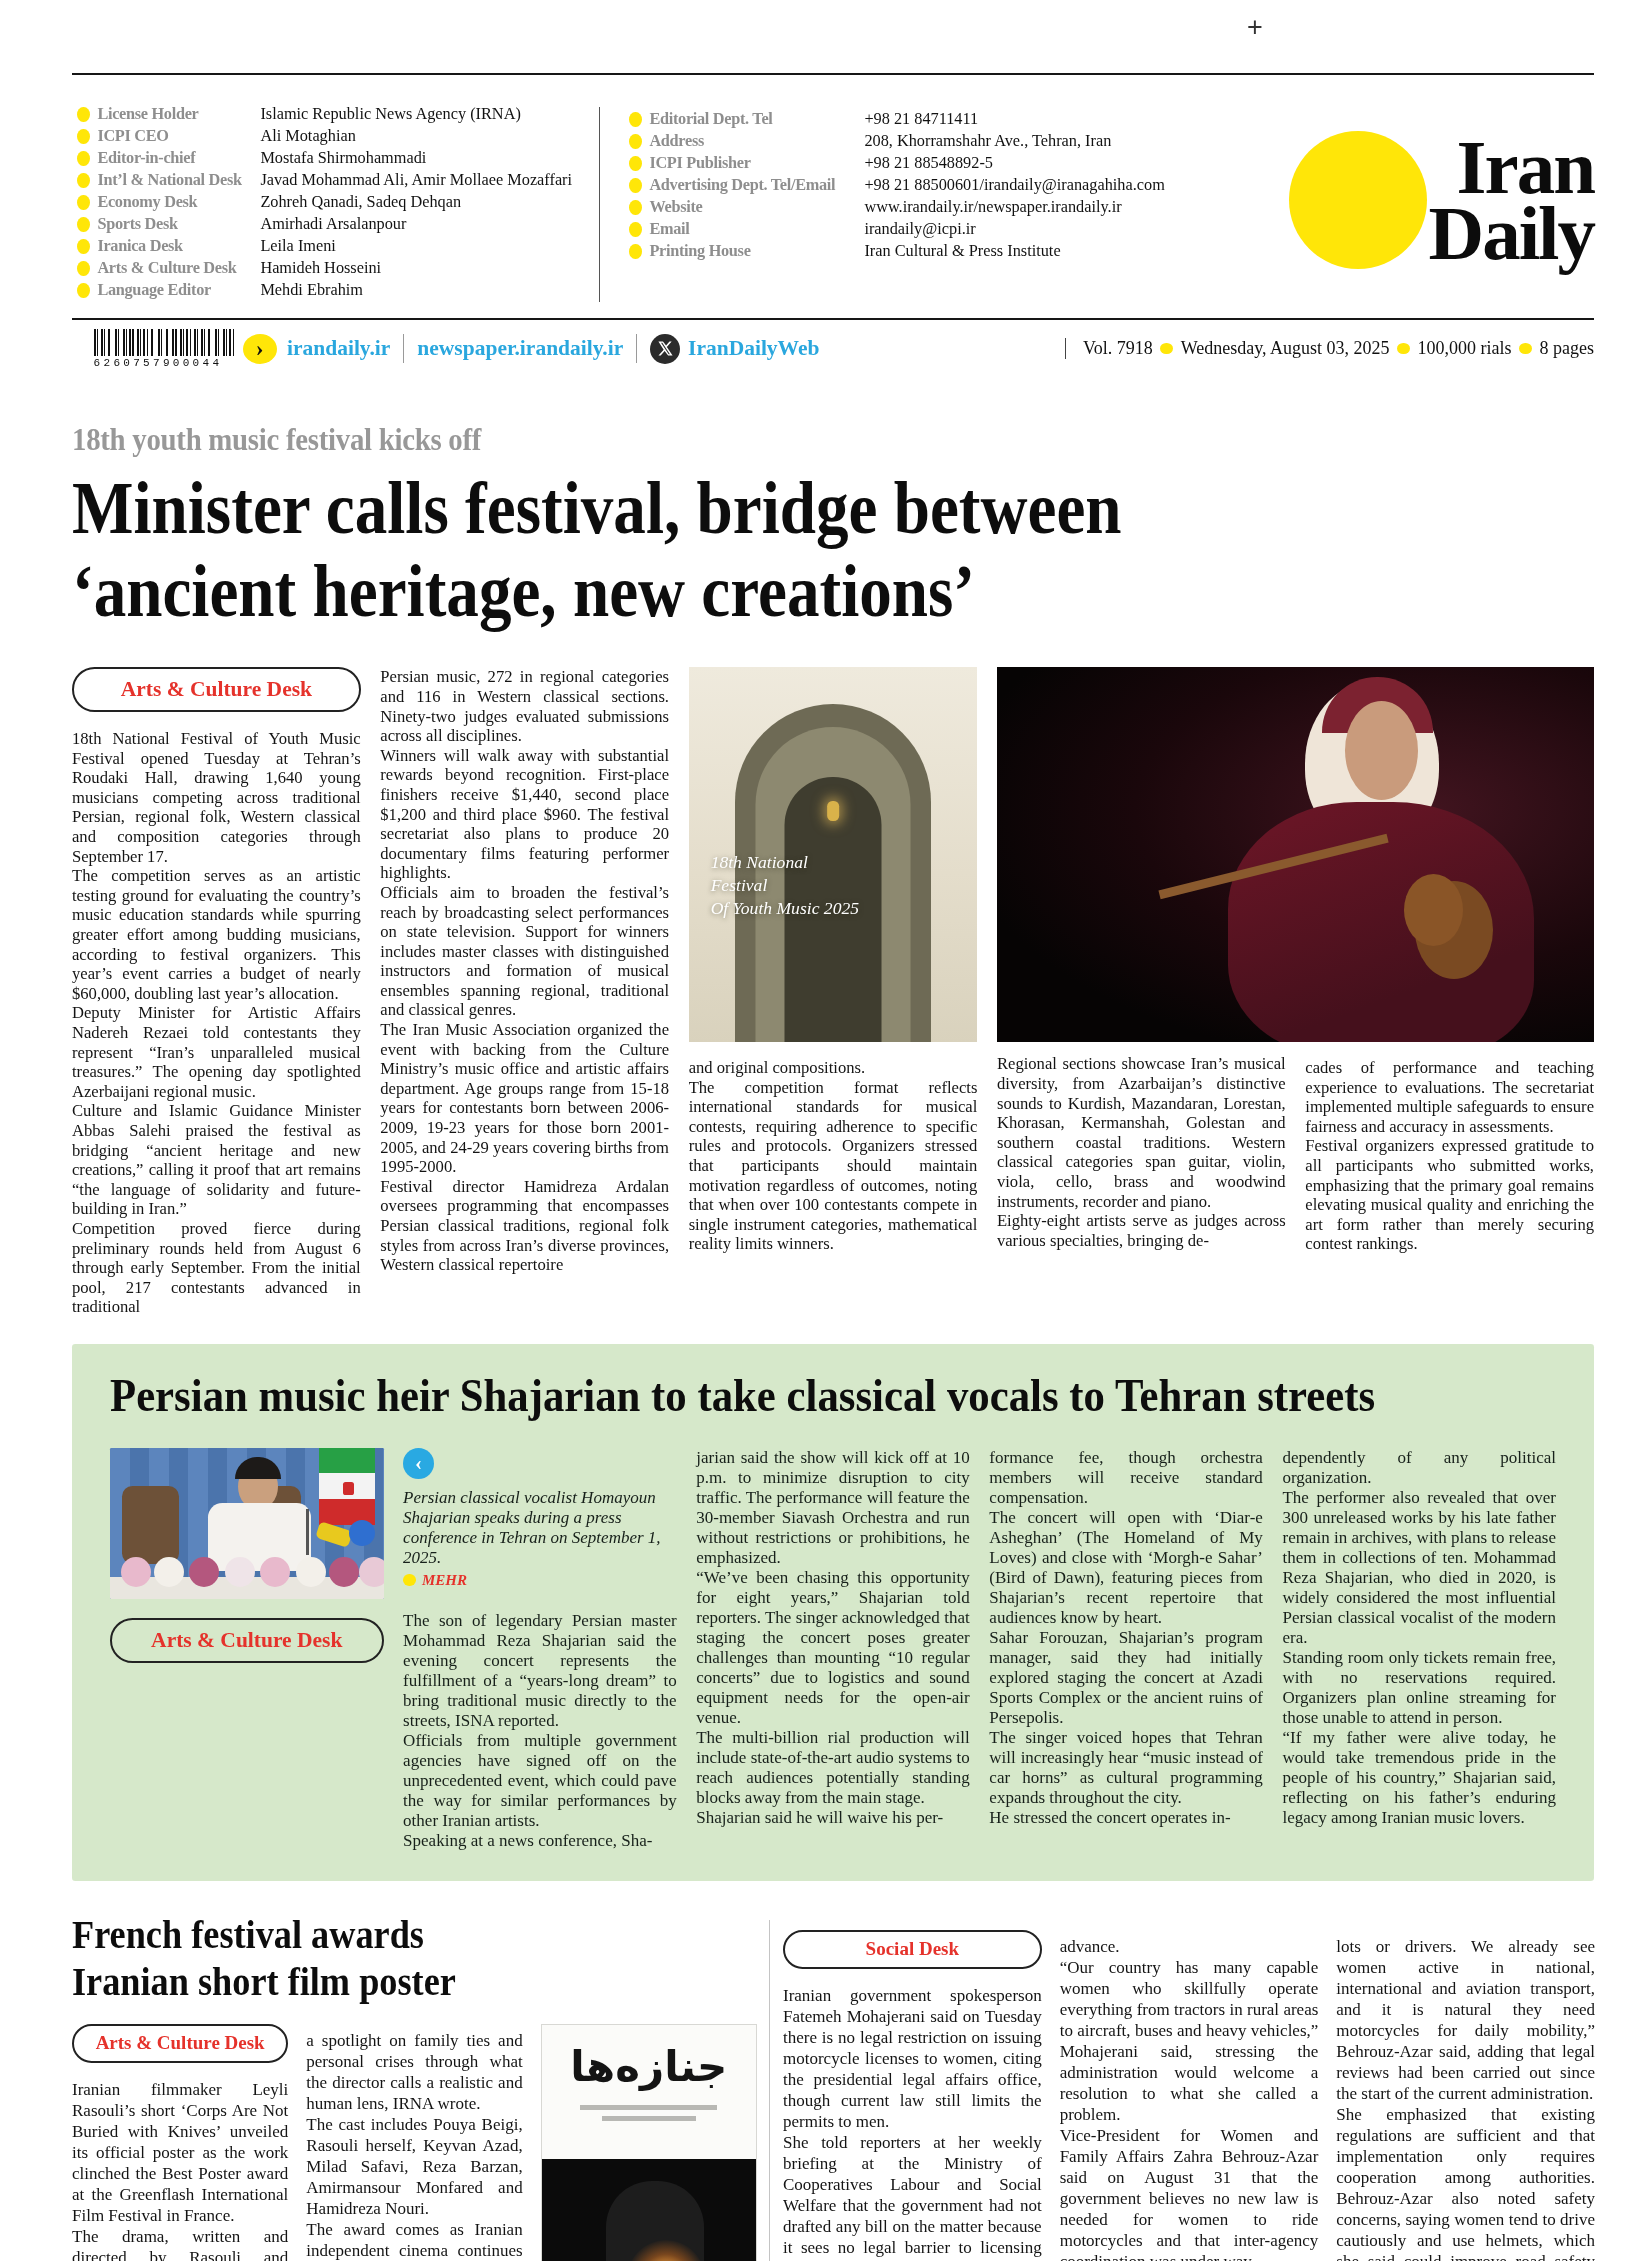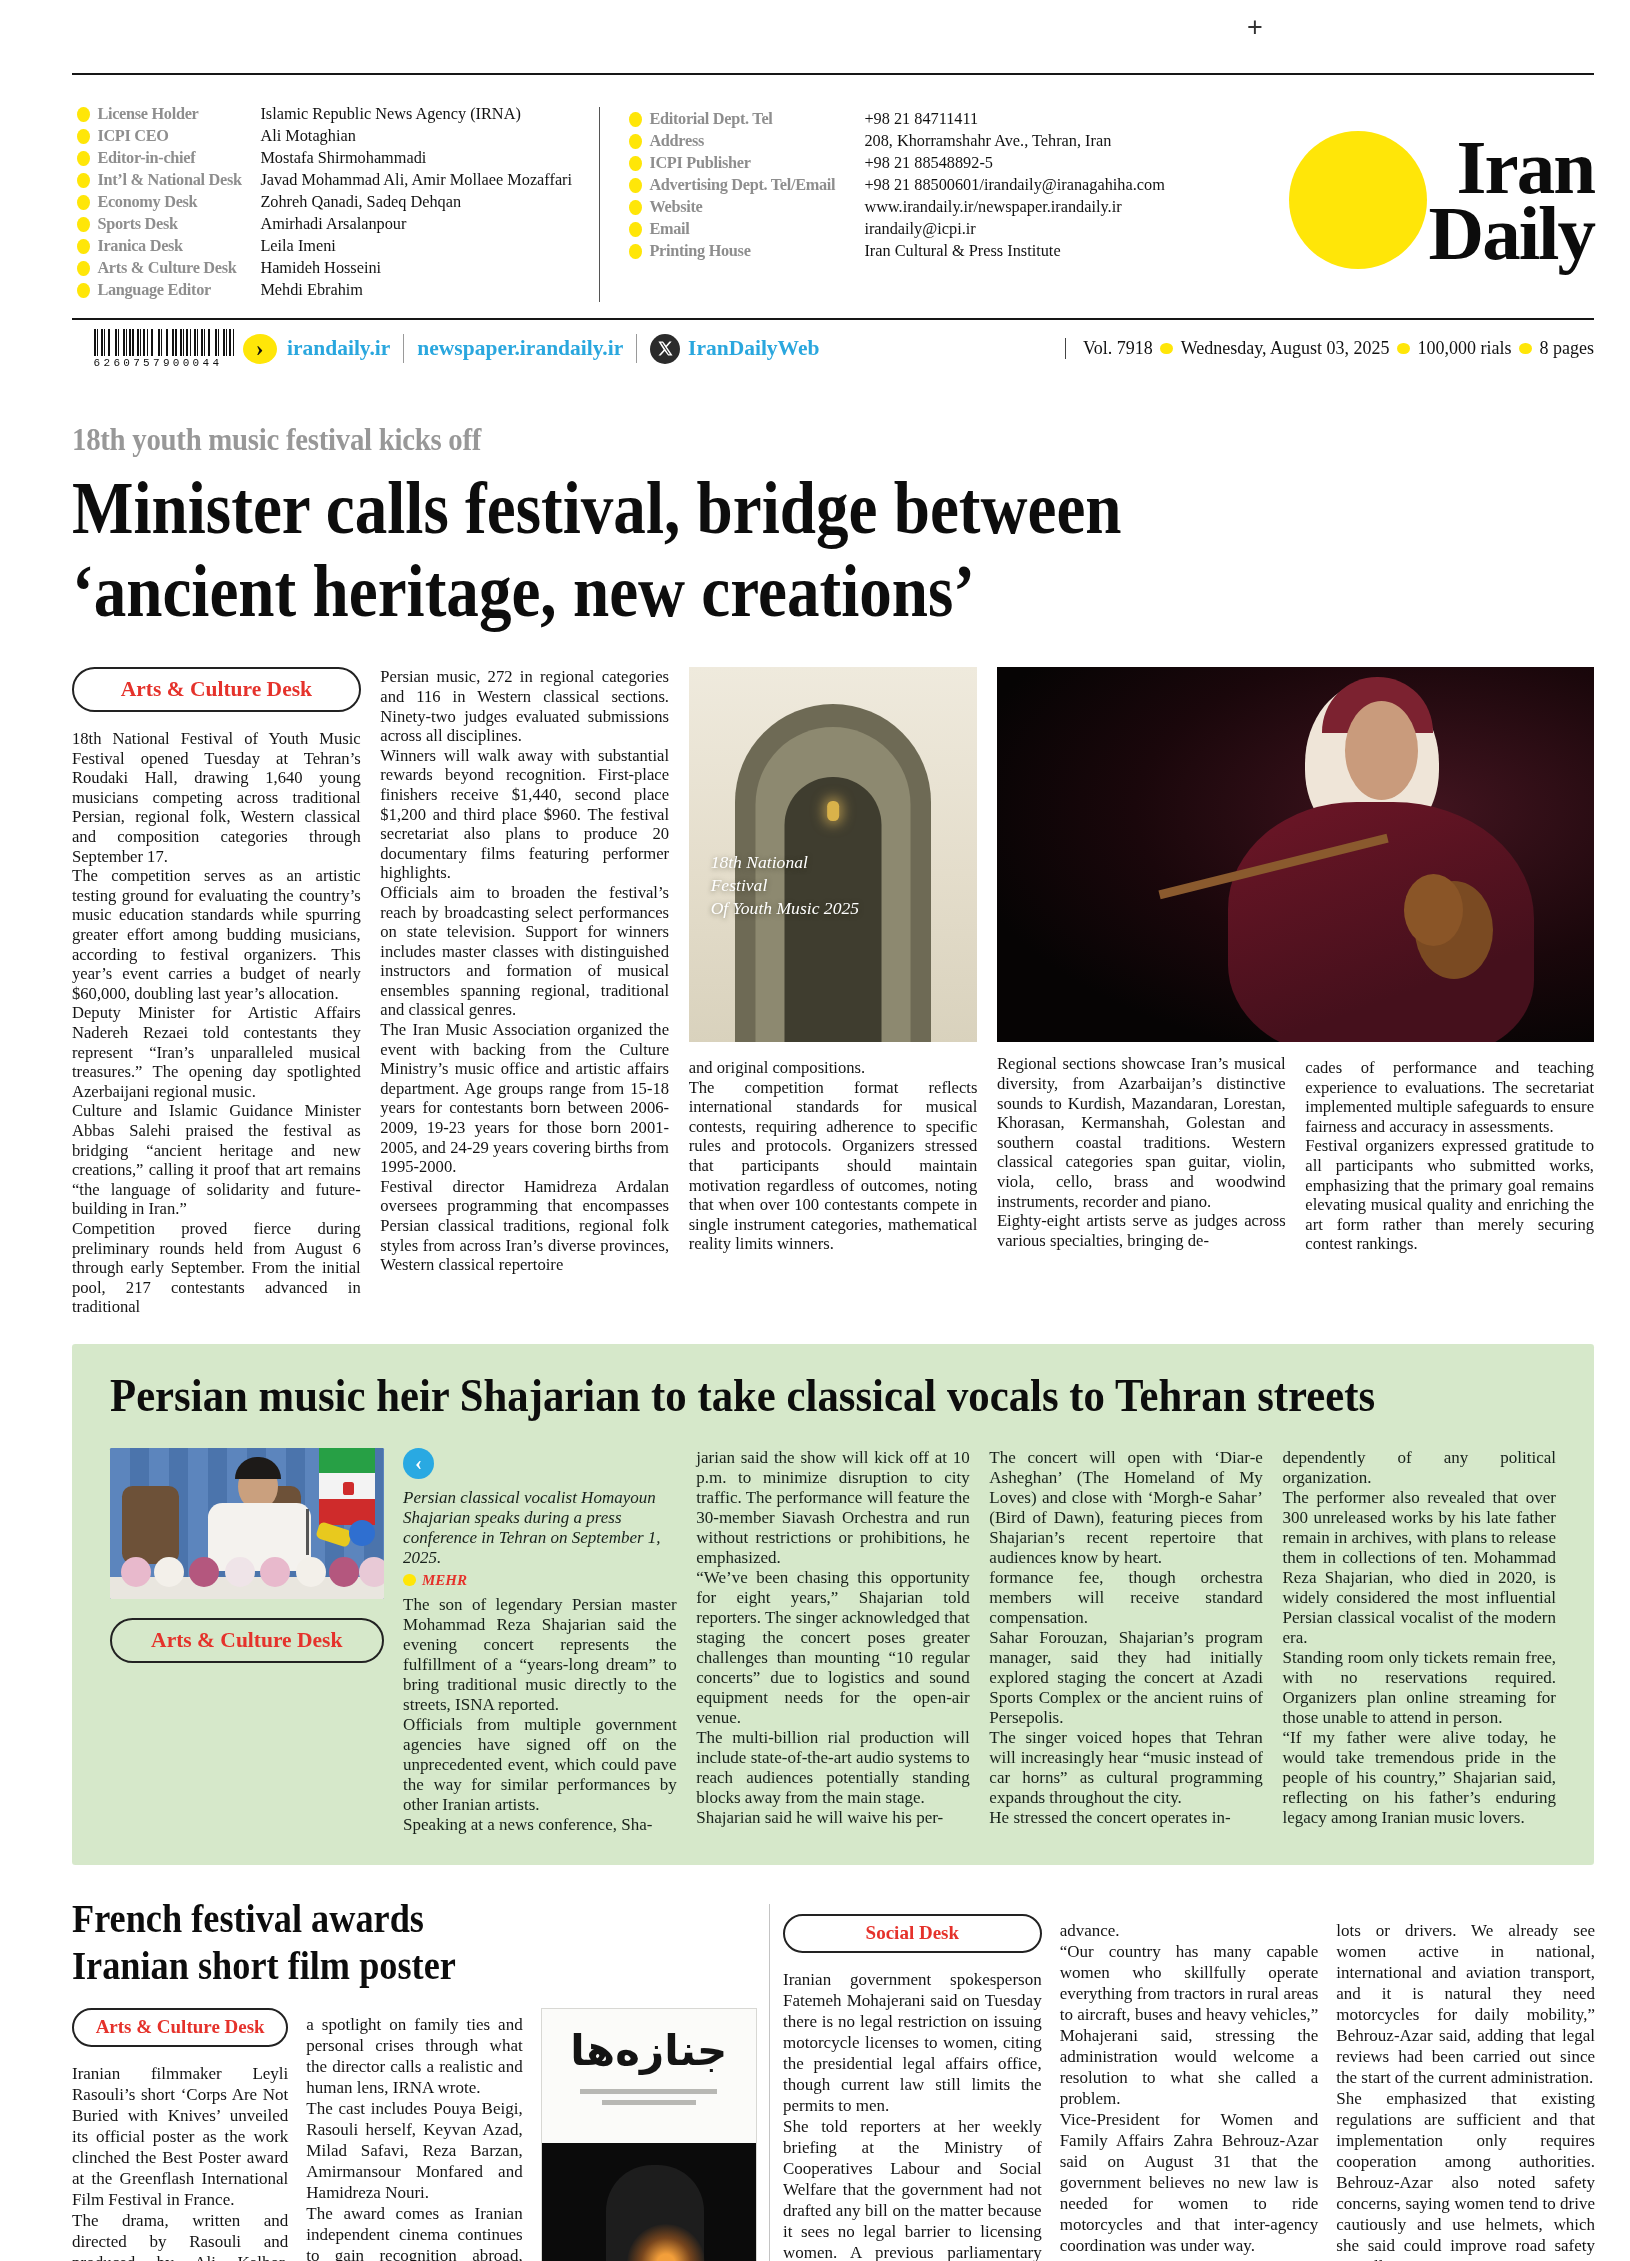--- a/index.html
+++ b/index.html
@@ -117,21 +117,21 @@
       border-radius:50%;}
   .pp-table{position:absolute;left:0;bottom:0;width:100%;height:22px;background:#e9e6df;}
   .pp-flowers{position:absolute;left:0;bottom:11.7px;width:100%;height:34px;}
   .pp-flowers span{position:absolute;bottom:0;width:30px;height:30px;border-radius:50%;}
   .cap-icon{width:31px;height:31px;border-radius:50%;background:#29a9e2;color:#fff;font-weight:700;
       font-size:21px;line-height:30px;text-align:center;margin-bottom:9px;}
   .caption{font-style:italic;color:#93a097;font-size:15px;line-height:19px;text-align:left !important;}
   .credit-row{display:flex;align-items:center;margin-top:3.9px;}
   .credit-row .dot{width:11.7px;height:11.7px;margin-right:6.5px;}
   .credit{color:#e5322b;font-weight:700;font-style:italic;font-size:15px;}
-  .colB-body{margin-top:6px;}
+  .colB-body{margin-top:22px;}
   .gbadge{margin:19.6px 0 14.3px;}
   
   .bottom{display:grid;grid-template-columns:685px 26px 812px;margin-top:30px;}
   .bot-div{border-left:1.3px solid #c4c4c4;margin:9px 12.4px 0;}
   .b-head{font-size:39px;line-height:47px;font-weight:700;color:#0d0d0d;}
   .spox{color:#8f8f8f;font-style:italic;}
   .b-grid{display:grid;grid-template-columns:repeat(3,1fr);column-gap:18px;margin-top:19.6px;}
   .bottom .bodytext p{font-size:17px;line-height:21px;}
   .bottom .badge{font-size:19px;margin-bottom:15.6px;padding:5.9px 0 7.2px;}
   
@@ -374,22 +374,22 @@
             <p>Speaking at a news conference, Sha-</p>
           </div>
         </div>
         <div class="bodytext">
           <p>jarian said the show will kick off at 10 p.m. to minimize disruption to city traffic. The performance will feature the 30-member Siavash Orchestra and run without restrictions or prohibitions, he emphasized.</p>
           <p>“We’ve been chasing this opportunity for eight years,” Shajarian told reporters. The singer acknowledged that staging the concert poses greater challenges than mounting “10 regular concerts” due to logistics and sound equipment needs for the open-air venue.</p>
           <p>The multi-billion rial production will include state-of-the-art audio systems to reach audiences potentially standing blocks away from the main stage.</p>
           <p>Shajarian said he will waive his per-</p>
         </div>
         <div class="bodytext">
+          <p>formance fee, though orchestra members will receive standard compensation.</p>
           <p>The concert will open with ‘Diar-e Asheghan’ (The Homeland of My Loves) and close with ‘Morgh-e Sahar’ (Bird of Dawn), featuring pieces from Shajarian’s recent repertoire that audiences know by heart.</p>
-          <p>formance fee, though orchestra members will receive standard compensation.</p>
           <p>Sahar Forouzan, Shajarian’s program manager, said they had initially explored staging the concert at Azadi Sports Complex or the ancient ruins of Persepolis.</p>
           <p>The singer voiced hopes that Tehran will increasingly hear “music instead of car horns” as cultural programming expands throughout the city.</p>
           <p>He stressed the concert operates in-</p>
         </div>
         <div class="bodytext">
           <p>dependently of any political organization.</p>
           <p>The performer also revealed that over 300 unreleased works by his late father remain in archives, with plans to release them in collections of ten. Mohammad Reza Shajarian, who died in 2020, is widely considered the most influential Persian classical vocalist of the modern era.</p>
           <p>Standing room only tickets remain free, with no reservations required. Organizers plan online streaming for those unable to attend in person.</p>
           <p>“If my father were alive today, he would take tremendous pride in the people of his country,” Shajarian said, reflecting on his father’s enduring legacy among Iranian music lovers.</p>
         </div>

